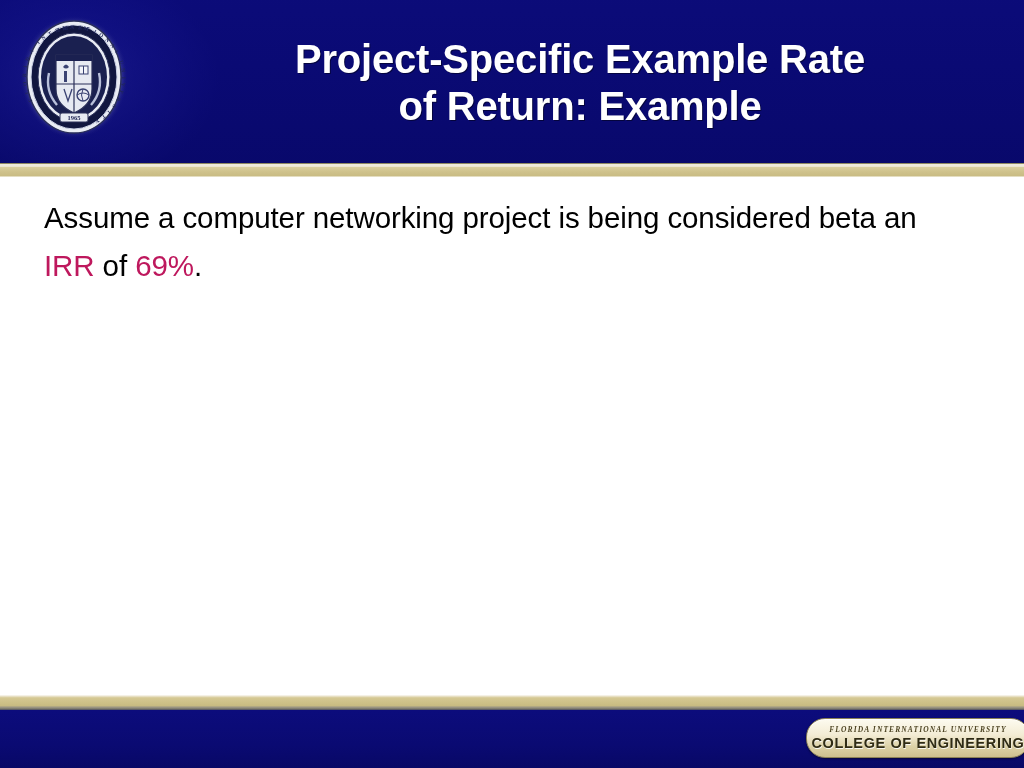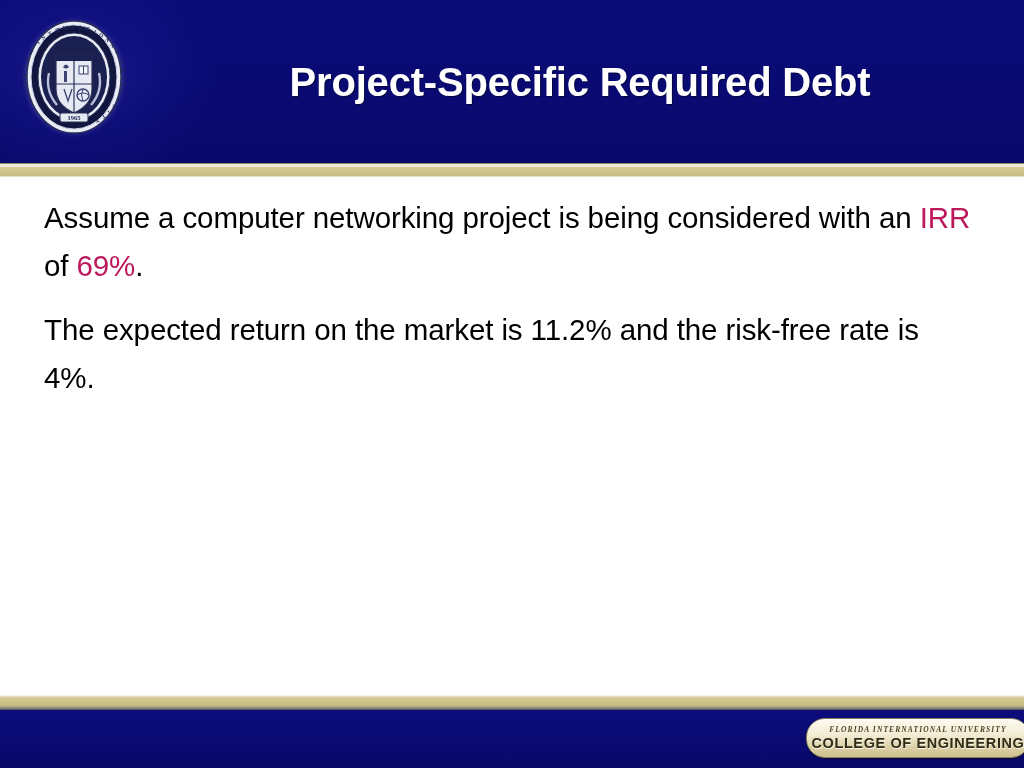--- a/index.html
+++ b/index.html
@@ -260,30 +260,30 @@
           <text transform="translate(56,64) rotate(194) translate(0,48) rotate(180)" text-anchor="middle">M</text>
           <text transform="translate(56,64) rotate(186) translate(0,48) rotate(180)" text-anchor="middle">I</text>
           <text transform="translate(56,64) rotate(178) translate(0,48) rotate(180)" text-anchor="middle">A</text>
           <text transform="translate(56,64) rotate(170) translate(0,48) rotate(180)" text-anchor="middle">M</text>
           <text transform="translate(56,64) rotate(162) translate(0,48) rotate(180)" text-anchor="middle">I</text>
         </g>
       </svg>
     </div>
 
     <div class="title">
-      <div class="title-line">Project-Specific Required Debt</div>
+      <div class="title-line">Project-Specific Example Rate</div>
+      <div class="title-line">of Return: Example</div>
     </div>
   </div>
 
   <div class="gold-bar-top"></div>
 
   <div class="body-area">
     <div class="body-text">
-      <p class="para"><span>Assume a computer networking project is being considered with an </span><span class="em-red">IRR</span><span> of </span><span class="em-red">69%</span><span>.</span></p>
-      <p class="para"><span>The expected return on the market is 11.2% and the risk-free rate is 4%.</span></p>
+      <p class="para"><span>Assume a computer networking project is being considered beta an </span><span class="em-red">IRR</span><span> of </span><span class="em-red">69%</span><span>.</span></p>
     </div>
   </div>
 
   <div class="gold-bar-bottom"></div>
 
   <div class="footer">
     <div class="coe-badge">
       <div class="coe-top">FLORIDA INTERNATIONAL UNIVERSITY</div>
       <div class="coe-main">COLLEGE OF ENGINEERING</div>
     </div>

